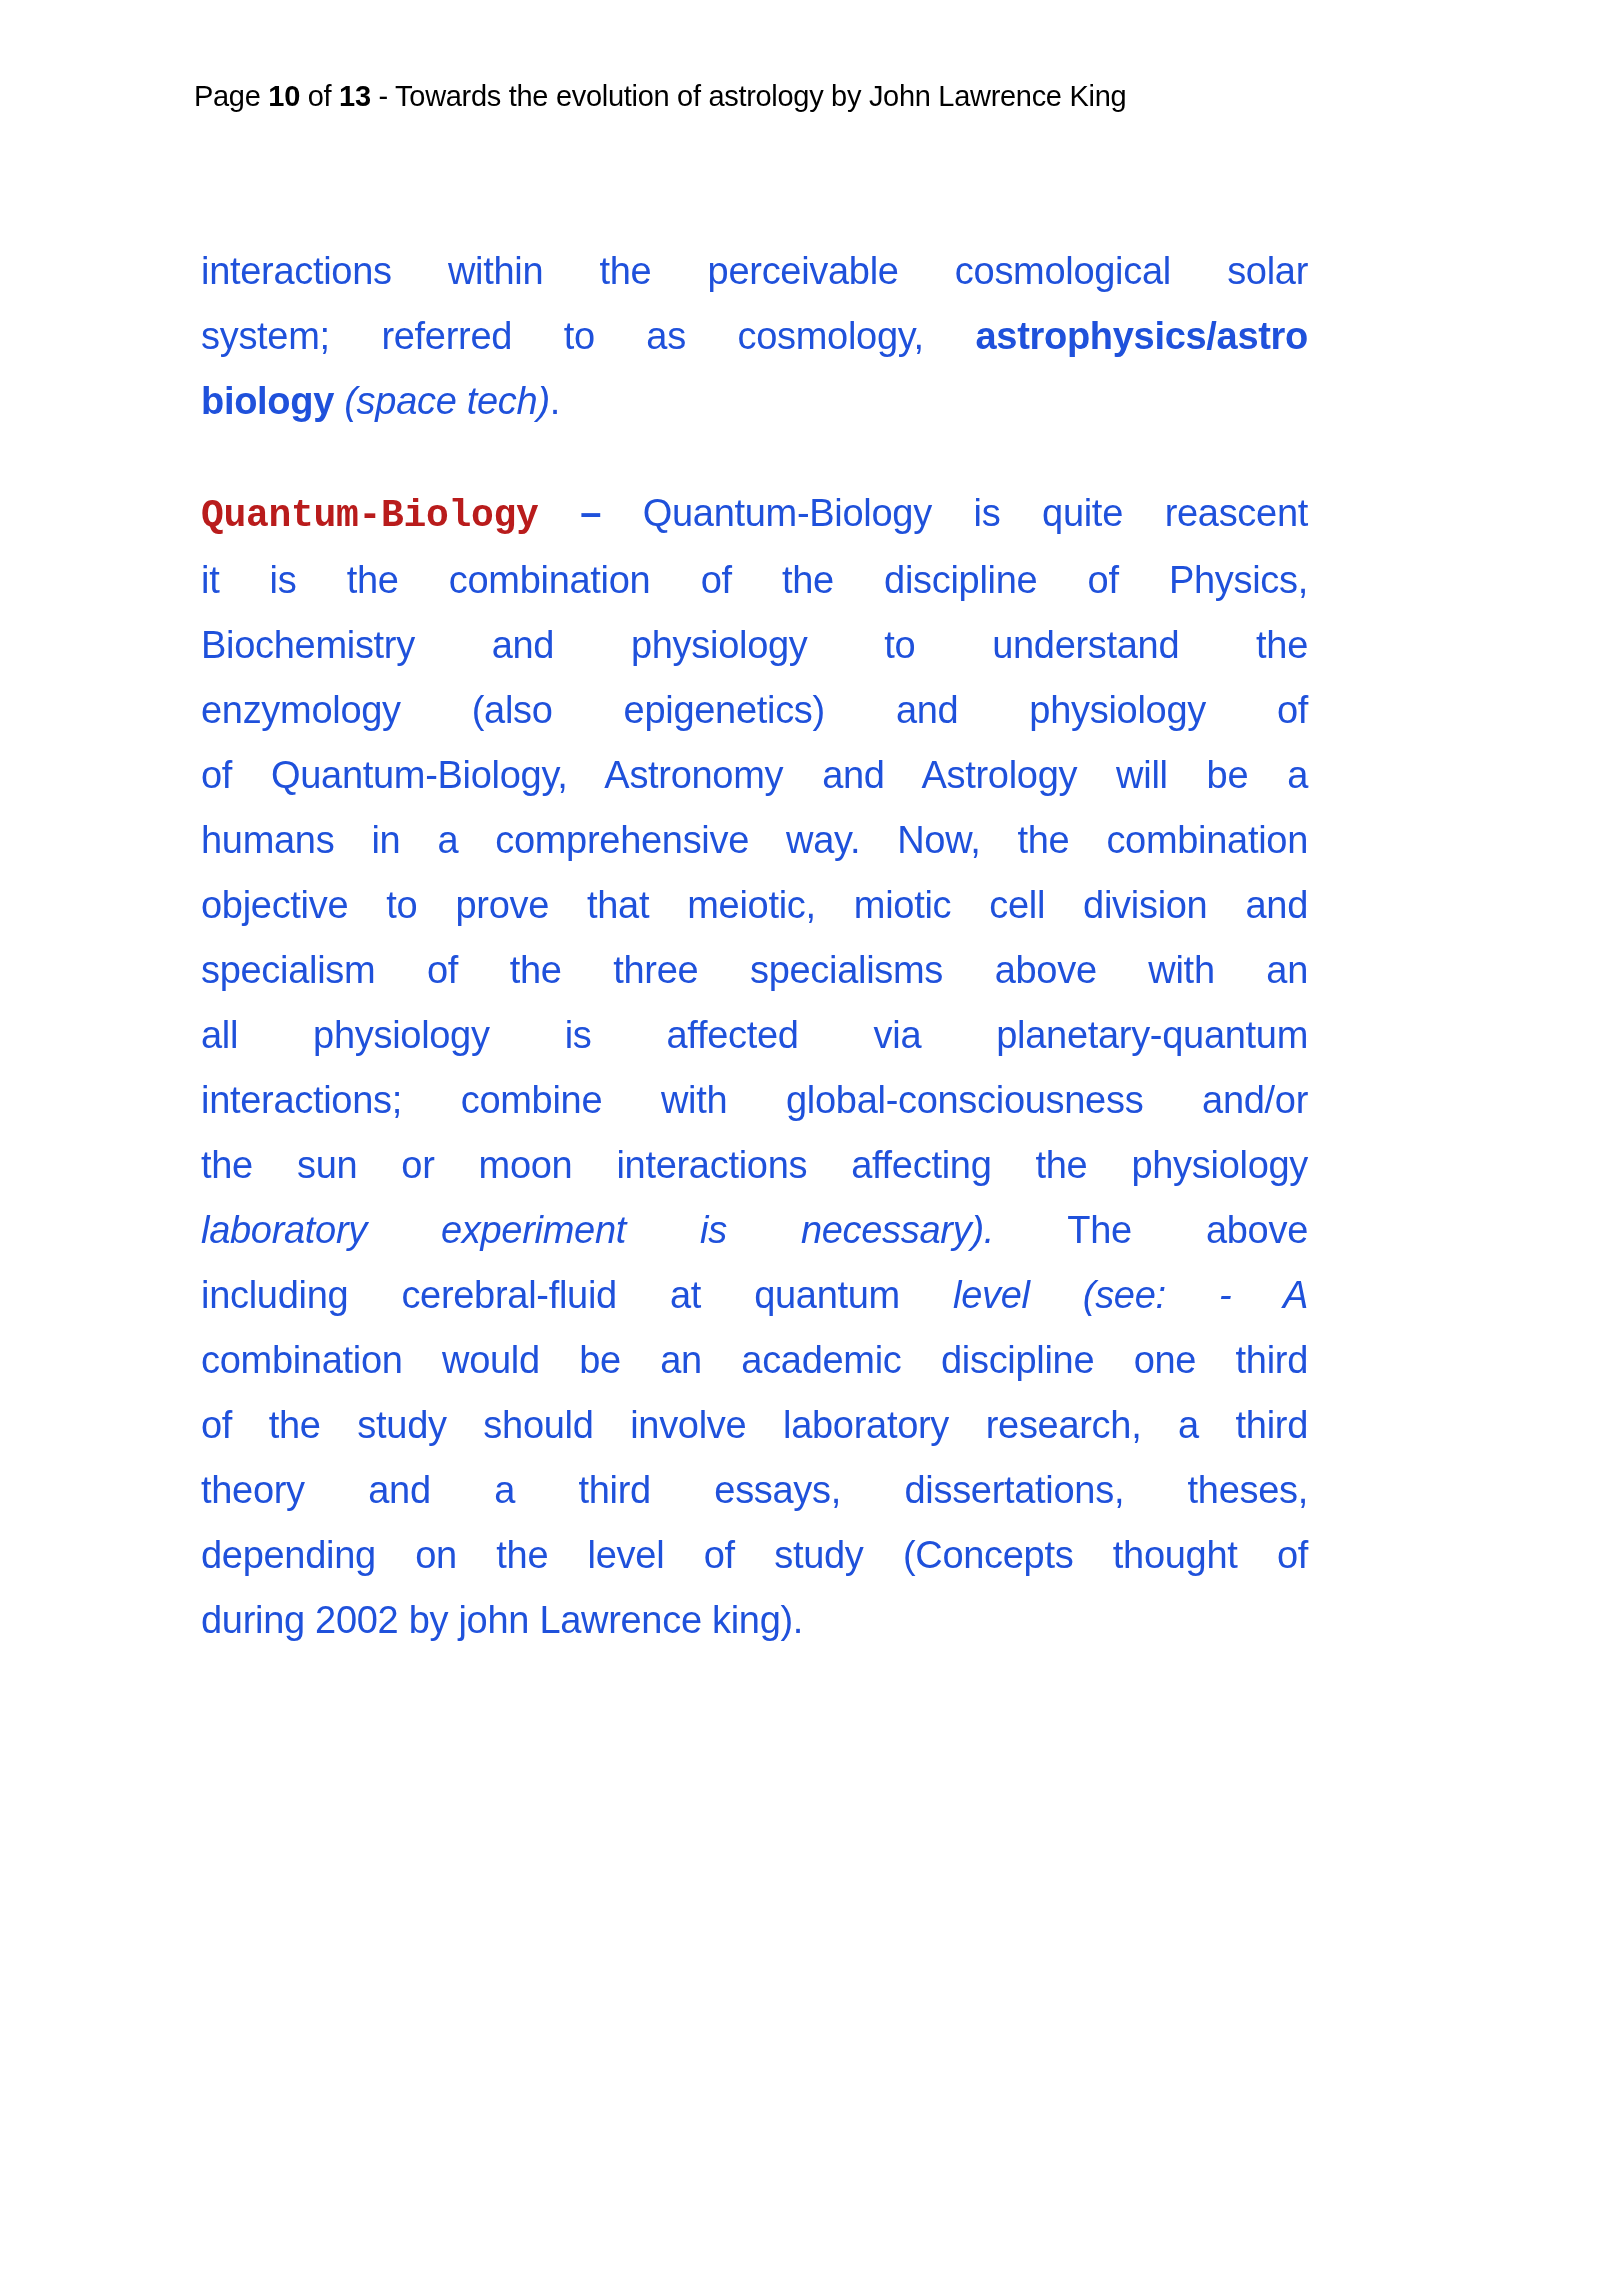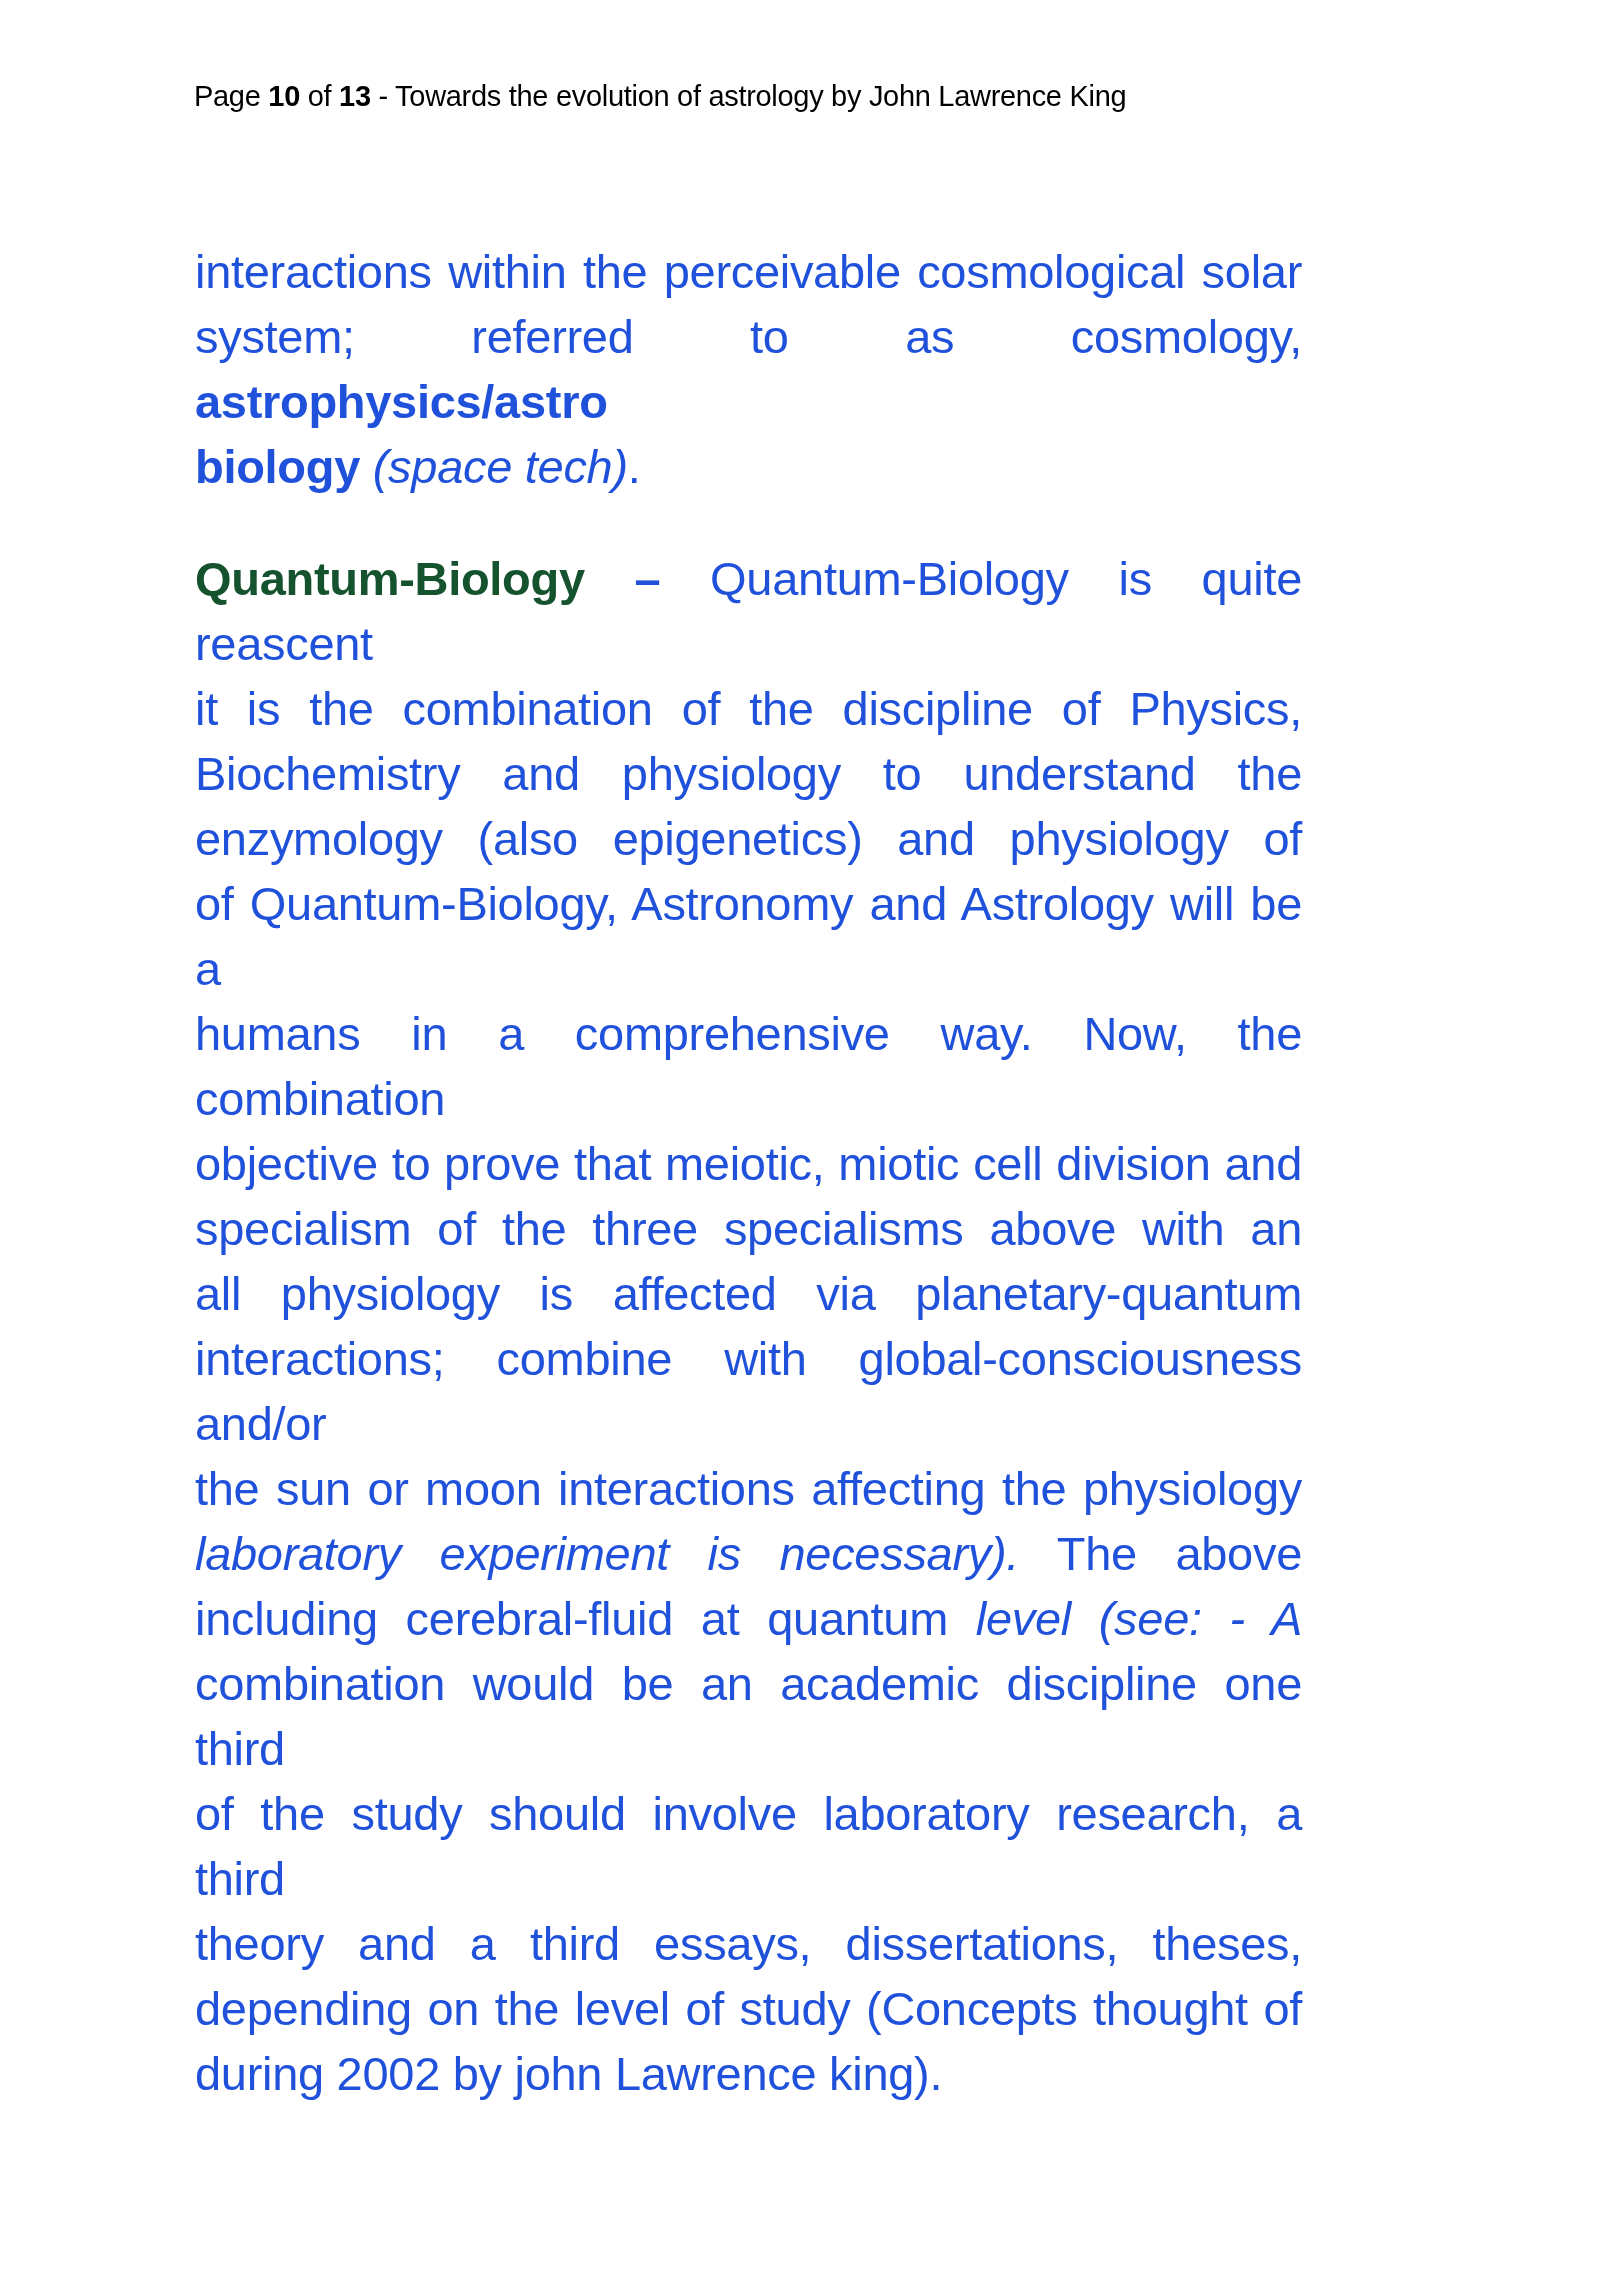--- a/index.html
+++ b/index.html
@@ -16,24 +16,24 @@
     left: 194px;
     top: 81px;
     font-size: 29px;
     line-height: 1.1;
     white-space: pre;
     letter-spacing: -0.3px;
   }
   .page-header .b { font-weight: 700; }
   .document-body {
     position: absolute;
-    left: 195px;
+    left: 201px;
     top: 239px;
     width: 1107px;
-    font-size: 47px;
+    font-size: 38px;
     line-height: 65px;
     letter-spacing: -0.3px;
   }
   .para { margin: 0; }
   .para + .para { margin-top: 47px; }
   .line {
     text-align: justify;
     text-align-last: justify;
     text-justify: inter-word;
   }
@@ -49,21 +49,21 @@
 
 <div class="page" style="background: rgb(255, 255, 255); padding-left: 8px;">
   <div class="page-header" style="color: rgb(0, 0, 0);"><span>Page </span><span class="b">10</span><span> of </span><span class="b">13</span><span> - Towards the evolution of astrology by John Lawrence King</span></div>
   <div class="document-body" style="color: rgb(31, 81, 219);">
       <div class="para">
         <div class="line"><span>interactions within the perceivable cosmological solar</span></div>
         <div class="line"><span>system; referred to as cosmology, </span><span class="b">astrophysics/astro</span></div>
         <div class="line last"><span class="b">biology </span><span class="i">(space tech)</span><span>.</span></div>
       </div>
       <div class="para">
-        <div class="line"><span class="b" style="color: #14532d;">Quantum-Biology</span><span class="b"> – </span><span>Quantum-Biology is quite reascent</span></div>
+        <div class="line"><span class="b" style="color: #b91c1c; font-family: Liberation Mono, monospace;">Quantum-Biology</span><span class="b"> – </span><span>Quantum-Biology is quite reascent</span></div>
         <div class="line"><span>it is the combination of the discipline of Physics,</span></div>
         <div class="line"><span>Biochemistry and physiology to understand the</span></div>
         <div class="line"><span>enzymology (also epigenetics) and physiology of</span></div>
         <div class="line"><span>of Quantum-Biology, Astronomy and Astrology will be a</span></div>
         <div class="line"><span>humans in a comprehensive way. Now, the combination</span></div>
         <div class="line"><span>objective to prove that meiotic, miotic cell division and</span></div>
         <div class="line"><span>specialism of the three specialisms above with an</span></div>
         <div class="line"><span>all physiology is affected via planetary-quantum</span></div>
         <div class="line"><span>interactions; combine with global-consciousness and/or</span></div>
         <div class="line"><span>the sun or moon interactions affecting the physiology</span></div>

